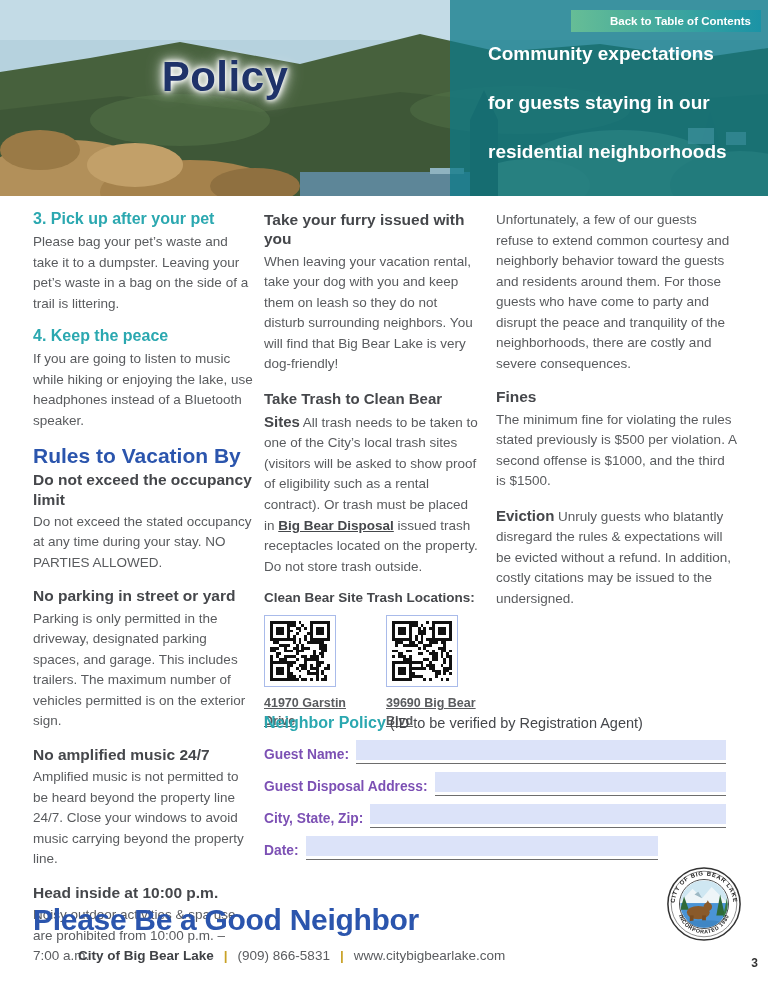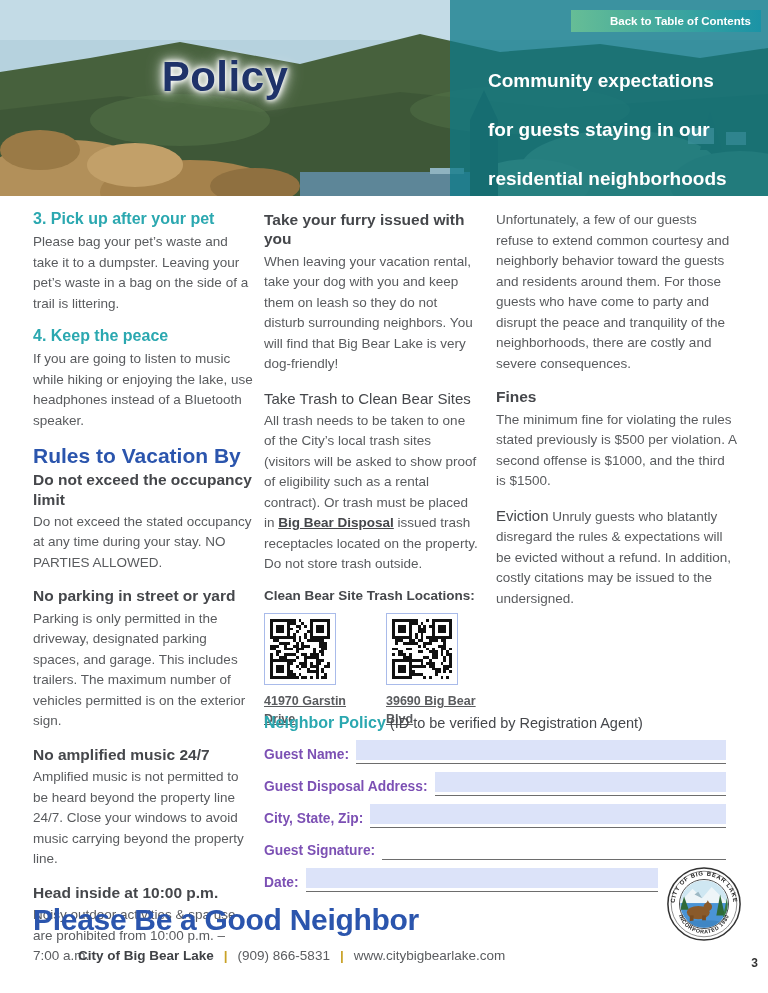--- a/index.html
+++ b/index.html
@@ -7,38 +7,38 @@
   body { font-family:"Liberation Sans", sans-serif; }
   .page { position:relative; width:768px; height:993px; background:#fff; margin:0 auto; overflow:hidden; }
 
   
   .header { position:absolute; top:0; left:0; width:768px; height:196px; overflow:hidden; }
   .header svg.scene { position:absolute; top:0; left:0; }
   .header .overlay { position:absolute; top:0; left:450px; width:318px; height:196px; background:var(--overlay); }
   .hero-title { position:absolute; top:52px; left:0; width:450px; text-align:center;
     font-size:42px; font-weight:bold; line-height:49px; color:var(--navy); letter-spacing:0.5px;
     text-shadow:0 0 4px #fff,0 0 7px #fff,0 0 12px rgba(255,255,255,.95),0 0 18px rgba(255,255,255,.8); }
-  .hero-sub { position:absolute; top:56px; left:488px; width:266px; }
+  .hero-sub { position:absolute; top:29px; left:488px; width:266px; }
   .hero-sub span { display:block; color:#fff; font-weight:bold; font-size:19px; line-height:49px; white-space:nowrap; }
   .back-btn { position:absolute; top:10px; right:7px; width:190px; height:22px; border:none; cursor:pointer;
     background:linear-gradient(90deg, var(--btn_a), var(--btn_b)); color:#fff; font-weight:bold;
     font-size:11.5px; text-align:right; padding-right:10px; line-height:22px; font-family:"Liberation Sans",sans-serif; }
 
   
   .col { position:absolute; top:210px; }
   .col1 { left:33px; width:221px; }
   .col2 { left:264px; width:216px; }
   .col3 { left:496px; width:242px; }
   .col p { font-size:13.5px; line-height:1.52; color:var(--body_text); margin:0 0 13px; }
   .h-teal { font-size:16px; font-weight:bold; color:var(--teal); margin:0 0 4px; }
   .h-blue { font-size:21px; font-weight:bold; color:var(--blue); margin:2px 0 2px; }
   .h-blue-md { font-size:20px; font-weight:bold; color:var(--blue); margin:0 0 3px; }
   .h-dark { font-size:15.5px; font-weight:bold; color:var(--dark); margin:0 0 3px; line-height:1.25; }
   .h-dark-sm { font-size:13.5px; font-weight:bold; color:var(--dark); margin:6px 0 10px; }
-  .lead { font-weight:normal; color:var(--dark); font-size:15px; }
+  .lead { font-weight:bold; color:var(--dark); font-size:15px; }
   .link-bold { font-weight:bold; color:var(--dark); text-decoration:underline; cursor:pointer; }
 
   
   .qr-row { display:flex; gap:32px; margin-top:2px; }
   .qr-item { width:90px; }
   .qr-box { width:72px; height:72px; background:#fff; border:1.5px solid #a9bbea; display:flex; align-items:center; justify-content:center; }
   .qr-label { display:inline-block; margin-top:7px; font-size:12.5px; font-weight:bold; color:var(--body_text);
     text-decoration:underline; line-height:1.45; cursor:pointer; }
 
   
@@ -618,24 +618,20 @@
       </div>
       <div class="sig-row">
         <span class="sig-label">Guest Disposal Address:</span>
         <div class="sig-field filled"></div>
       </div>
       <div class="sig-row">
         <span class="sig-label">City, State, Zip:</span>
         <div class="sig-field filled"></div>
       </div>
       <div class="sig-row">
-        <span class="sig-label">Guest Signature:</span>
-        <div class="sig-field"></div>
-      </div>
-      <div class="sig-row">
         <span class="sig-label">Date:</span>
         <div class="sig-field filled short"></div>
       </div>
     </div>
   </div>
 
   <div class="tagline">Please Be a Good Neighbor</div>
   <div class="footer-info">
     <span class="org">City of Big Bear Lake</span><span class="sep">|</span><span>(909) 866-5831</span><span class="sep">|</span><span>www.citybigbearlake.com</span>
   </div>

